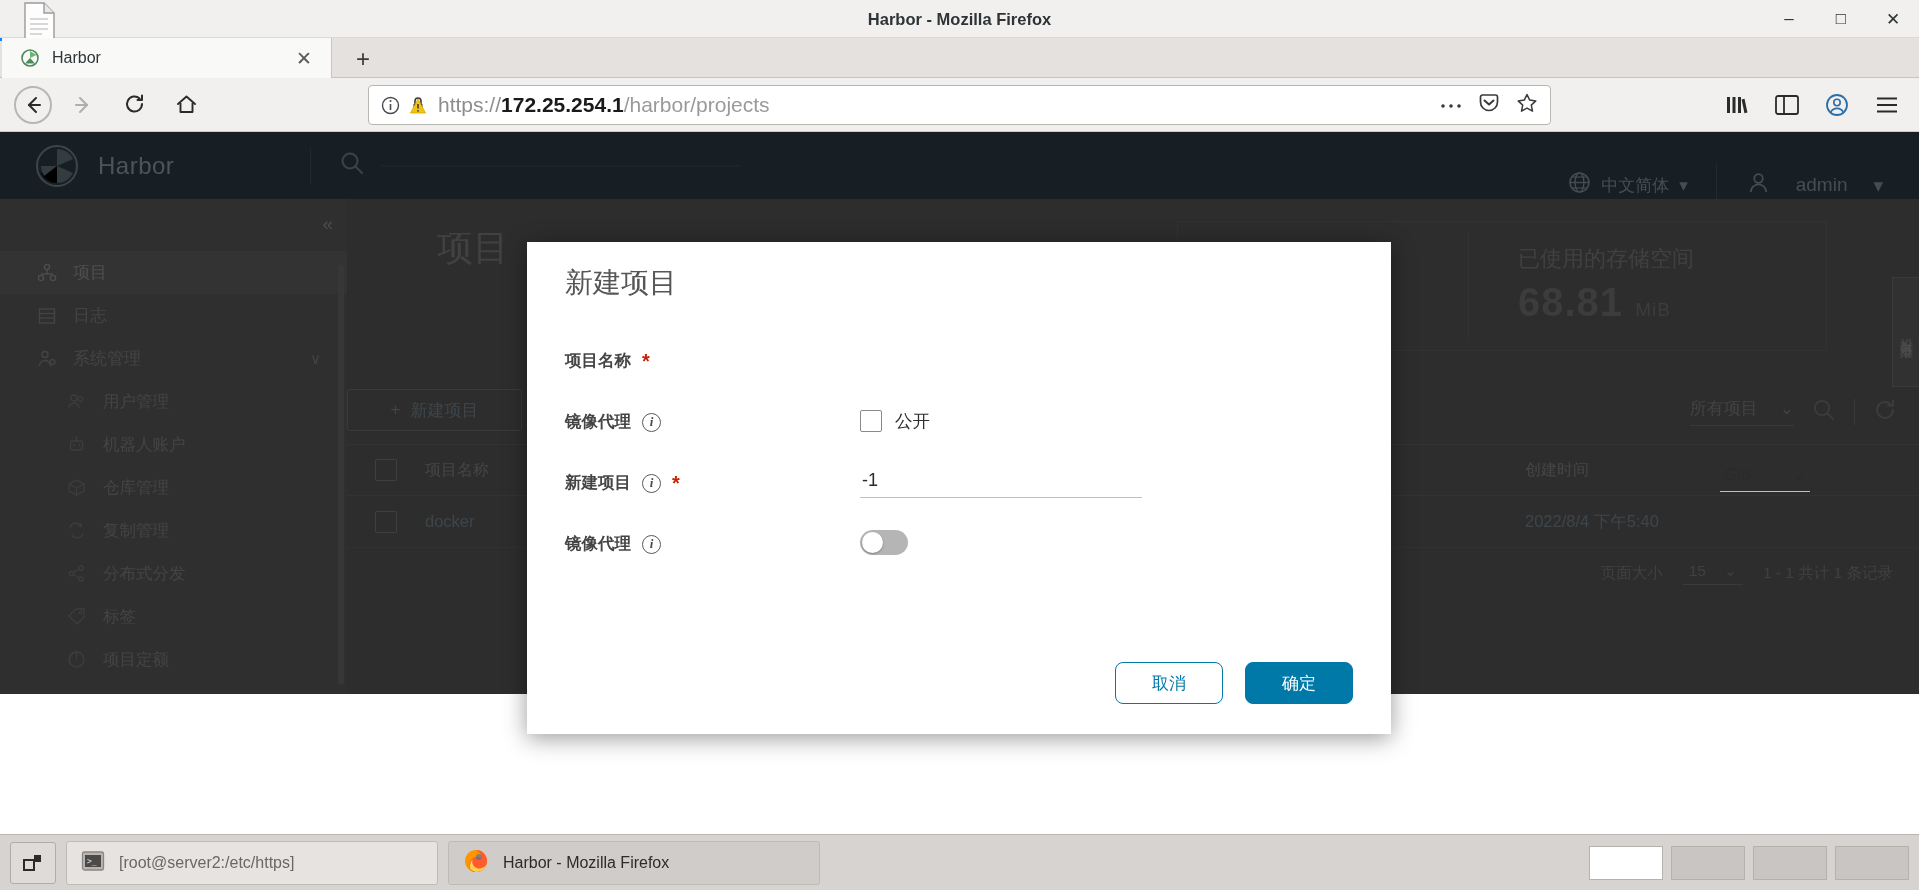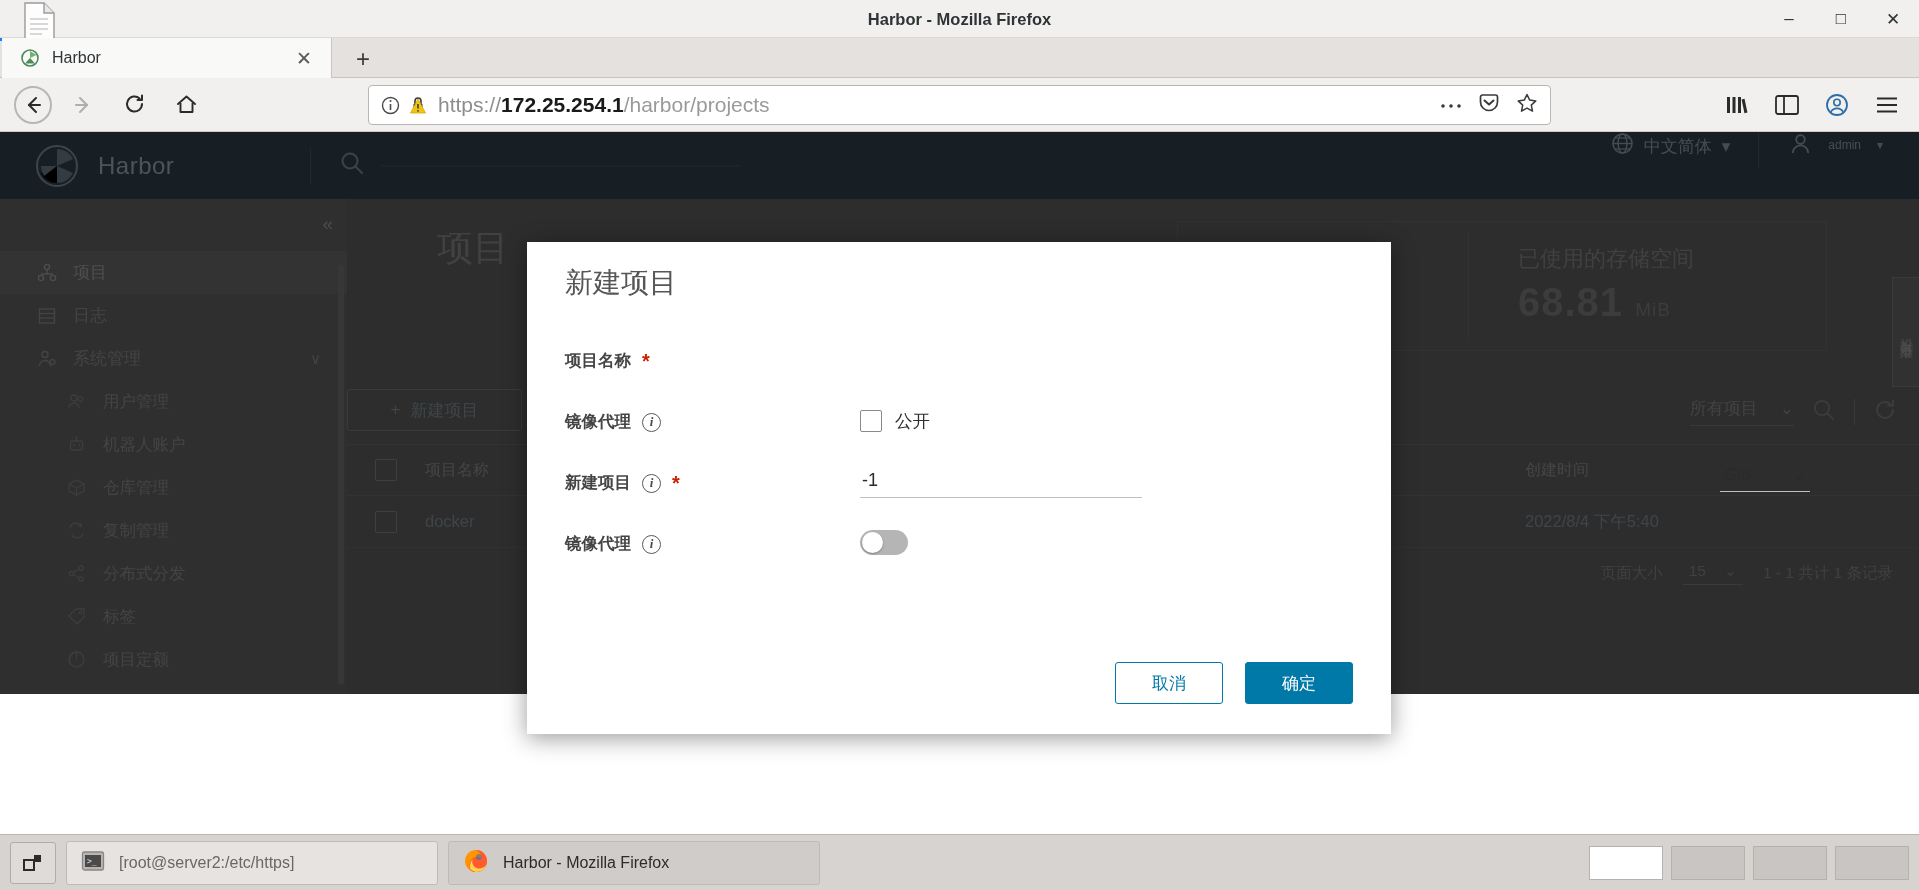--- a/index.html
+++ b/index.html
@@ -124,25 +124,25 @@
     position: absolute; left: 310px; top: 16px; width: 1px; height: 36px;
     background: #3e4d55;
   }
   .harbor-search {
     position: absolute; left: 340px; top: 0; height: 67px;
     display: flex; align-items: center; gap: 16px;
   }
   .search-line { width: 360px; height: 2px; background: #344249; }
   .header-right {
     position: absolute; right: 0; top: 0; height: 67px;
-    display: flex; align-items: flex-start;
+    display: flex; align-items: flex-end;
   }
   .lang-sel { display: flex; align-items: center; gap: 10px; color: #7e8d94; font-size: 17px; margin-right: 28px; }
   .hdr-sep2 { width: 1px; height: 36px; background: #3e4d55; margin-right: 30px; }
-  .user-sel { display: flex; align-items: center; gap: 16px; color: #7e8d94; font-size: 12px; margin-right: 36px; }
+  .user-sel { display: flex; align-items: center; gap: 26px; color: #7e8d94; font-size: 19px; margin-right: 36px; }
 
   .harbor-body { position: absolute; left: 0; top: 67px; width: 1919px; height: 495px; }
   .sidebar {
     position: absolute; left: 0; top: 0; width: 347px; height: 495px;
     background: #565656;
   }
   .sb-collapse {
     position: absolute; right: 14px; top: 14px; font-size: 19px; color: #8a8a8a;
   }
   .sb-list { position: absolute; left: 0; top: 52px; width: 347px; }
@@ -247,21 +247,21 @@
     width: 48px; height: 25px; border-radius: 13px; background: #b5b5b5;
     position: relative; margin-top: 5px;
   }
   .toggle .knob {
     position: absolute; left: 2px; top: 2px; width: 21px; height: 21px;
     border-radius: 50%; background: #ffffff;
     box-shadow: 0 1px 2px rgba(0,0,0,.3);
   }
   .modal-footer { position: absolute; right: 38px; bottom: 30px; display: flex; gap: 22px; }
   .btn {
-    height: 42px; min-width: 108px; padding: 0 26px; border-radius: 3px;
+    height: 42px; min-width: 108px; padding: 0 26px; border-radius: 8px;
     font-size: 17px; display: flex; align-items: center; justify-content: center;
     cursor: pointer;
   }
   .btn-secondary { background: #ffffff; color: #0079a8; border: 1px solid #0079a8; }
   .btn-primary { background: #0079a8; color: #ffffff; border: 1px solid #0079a8; }
 
   
   .taskbar {
     position: absolute; left: 0; bottom: 0; width: 1919px; height: 56px;
     background: #d6d3d0; border-top: 1px solid #b8b5b2;

